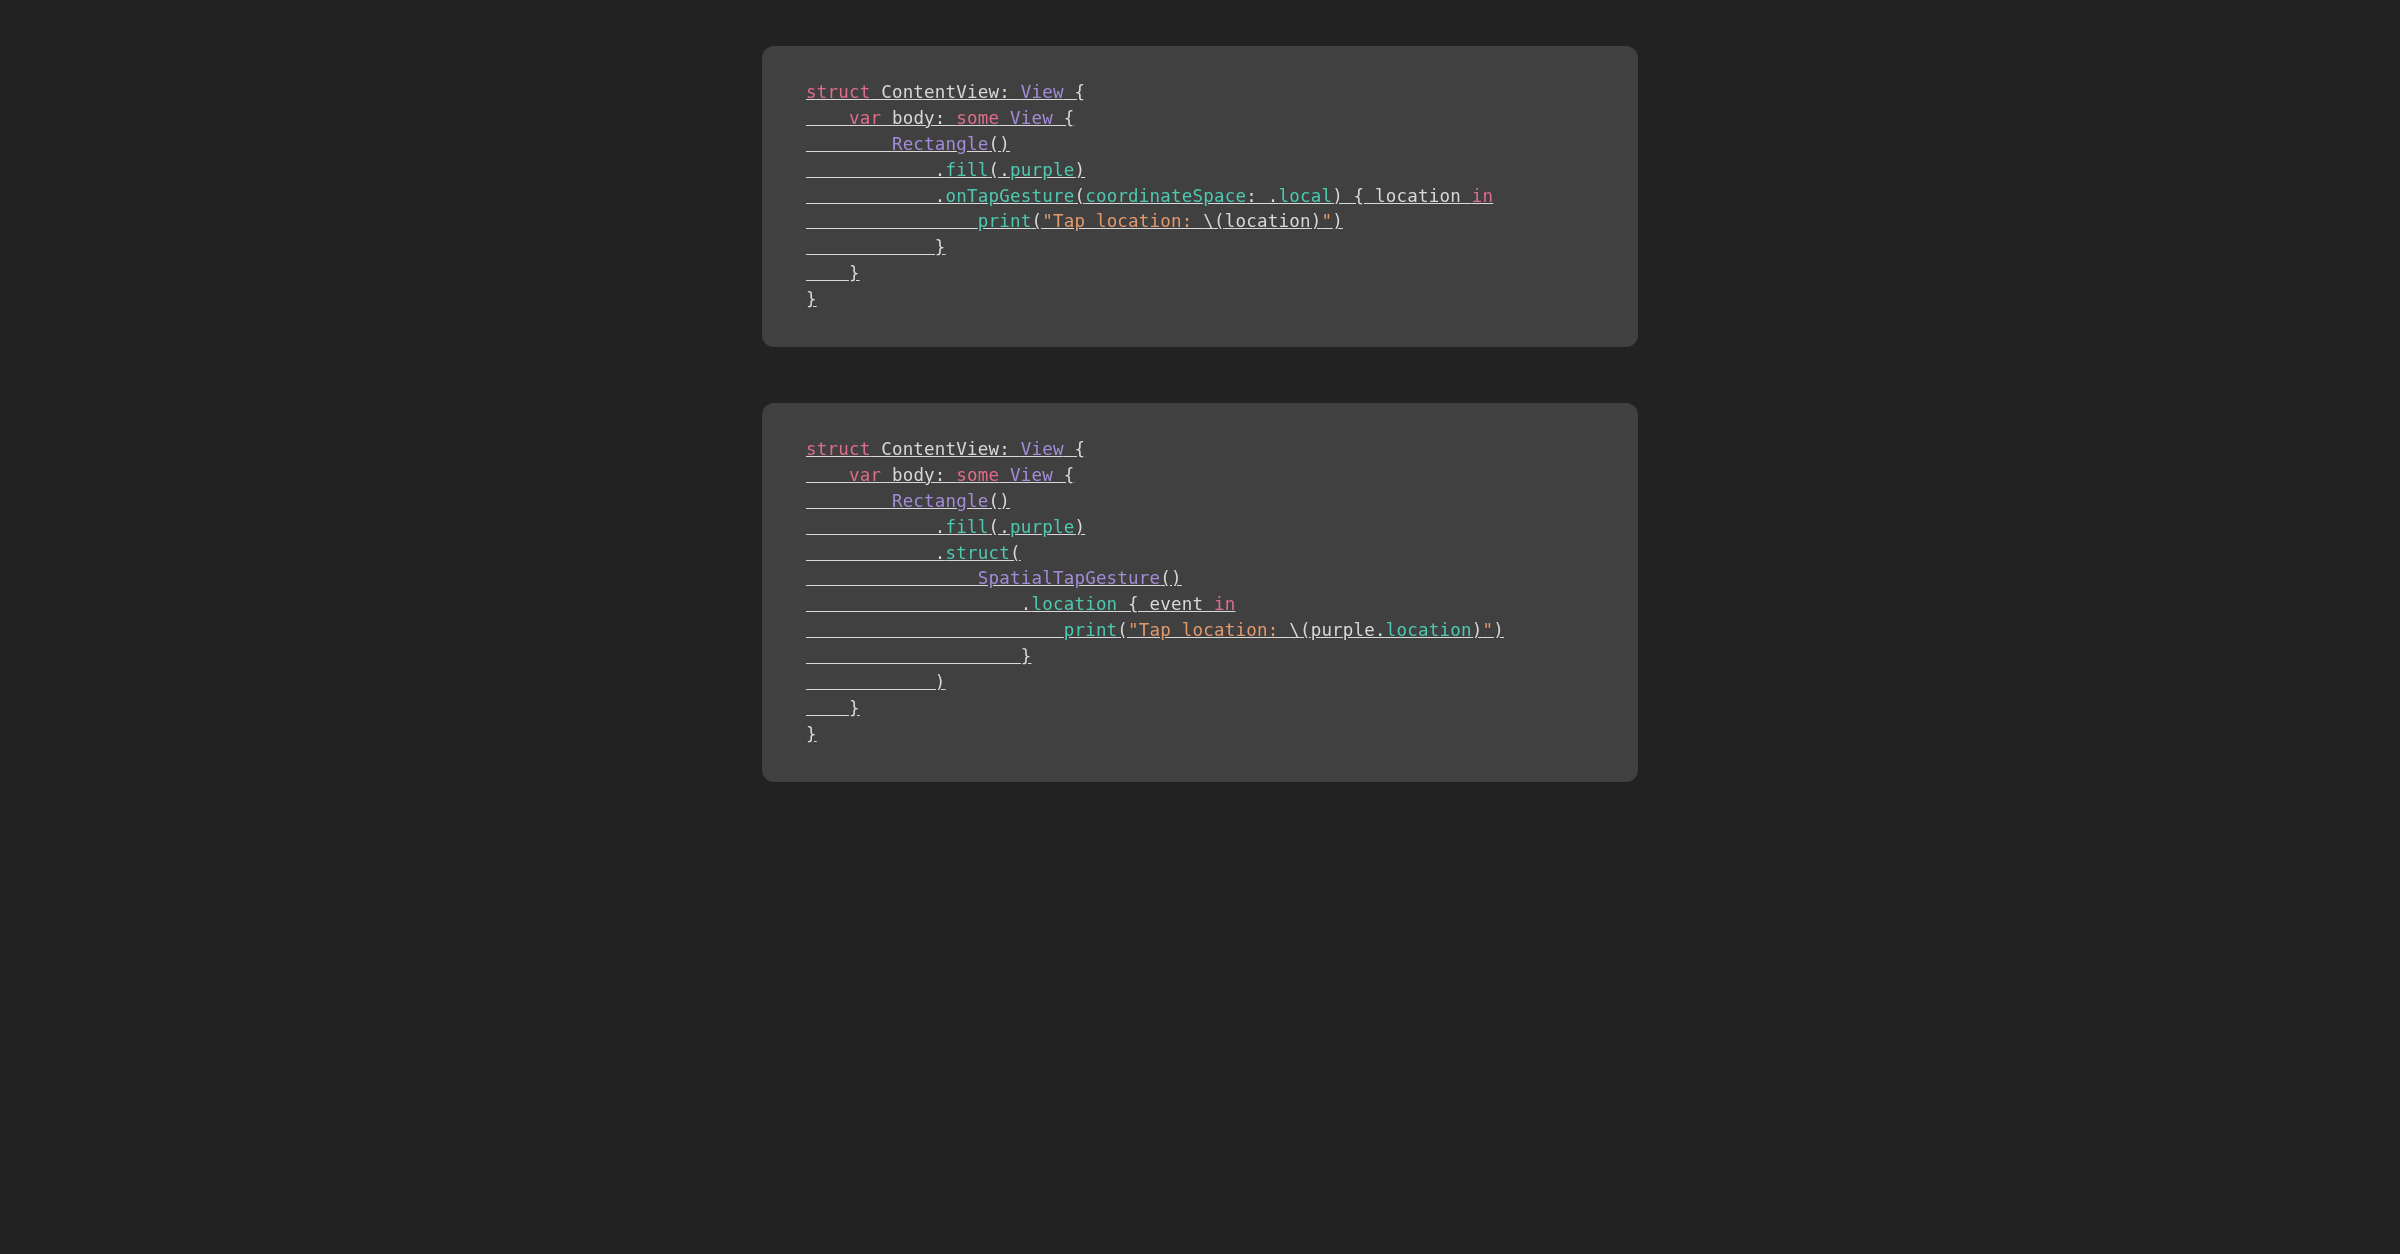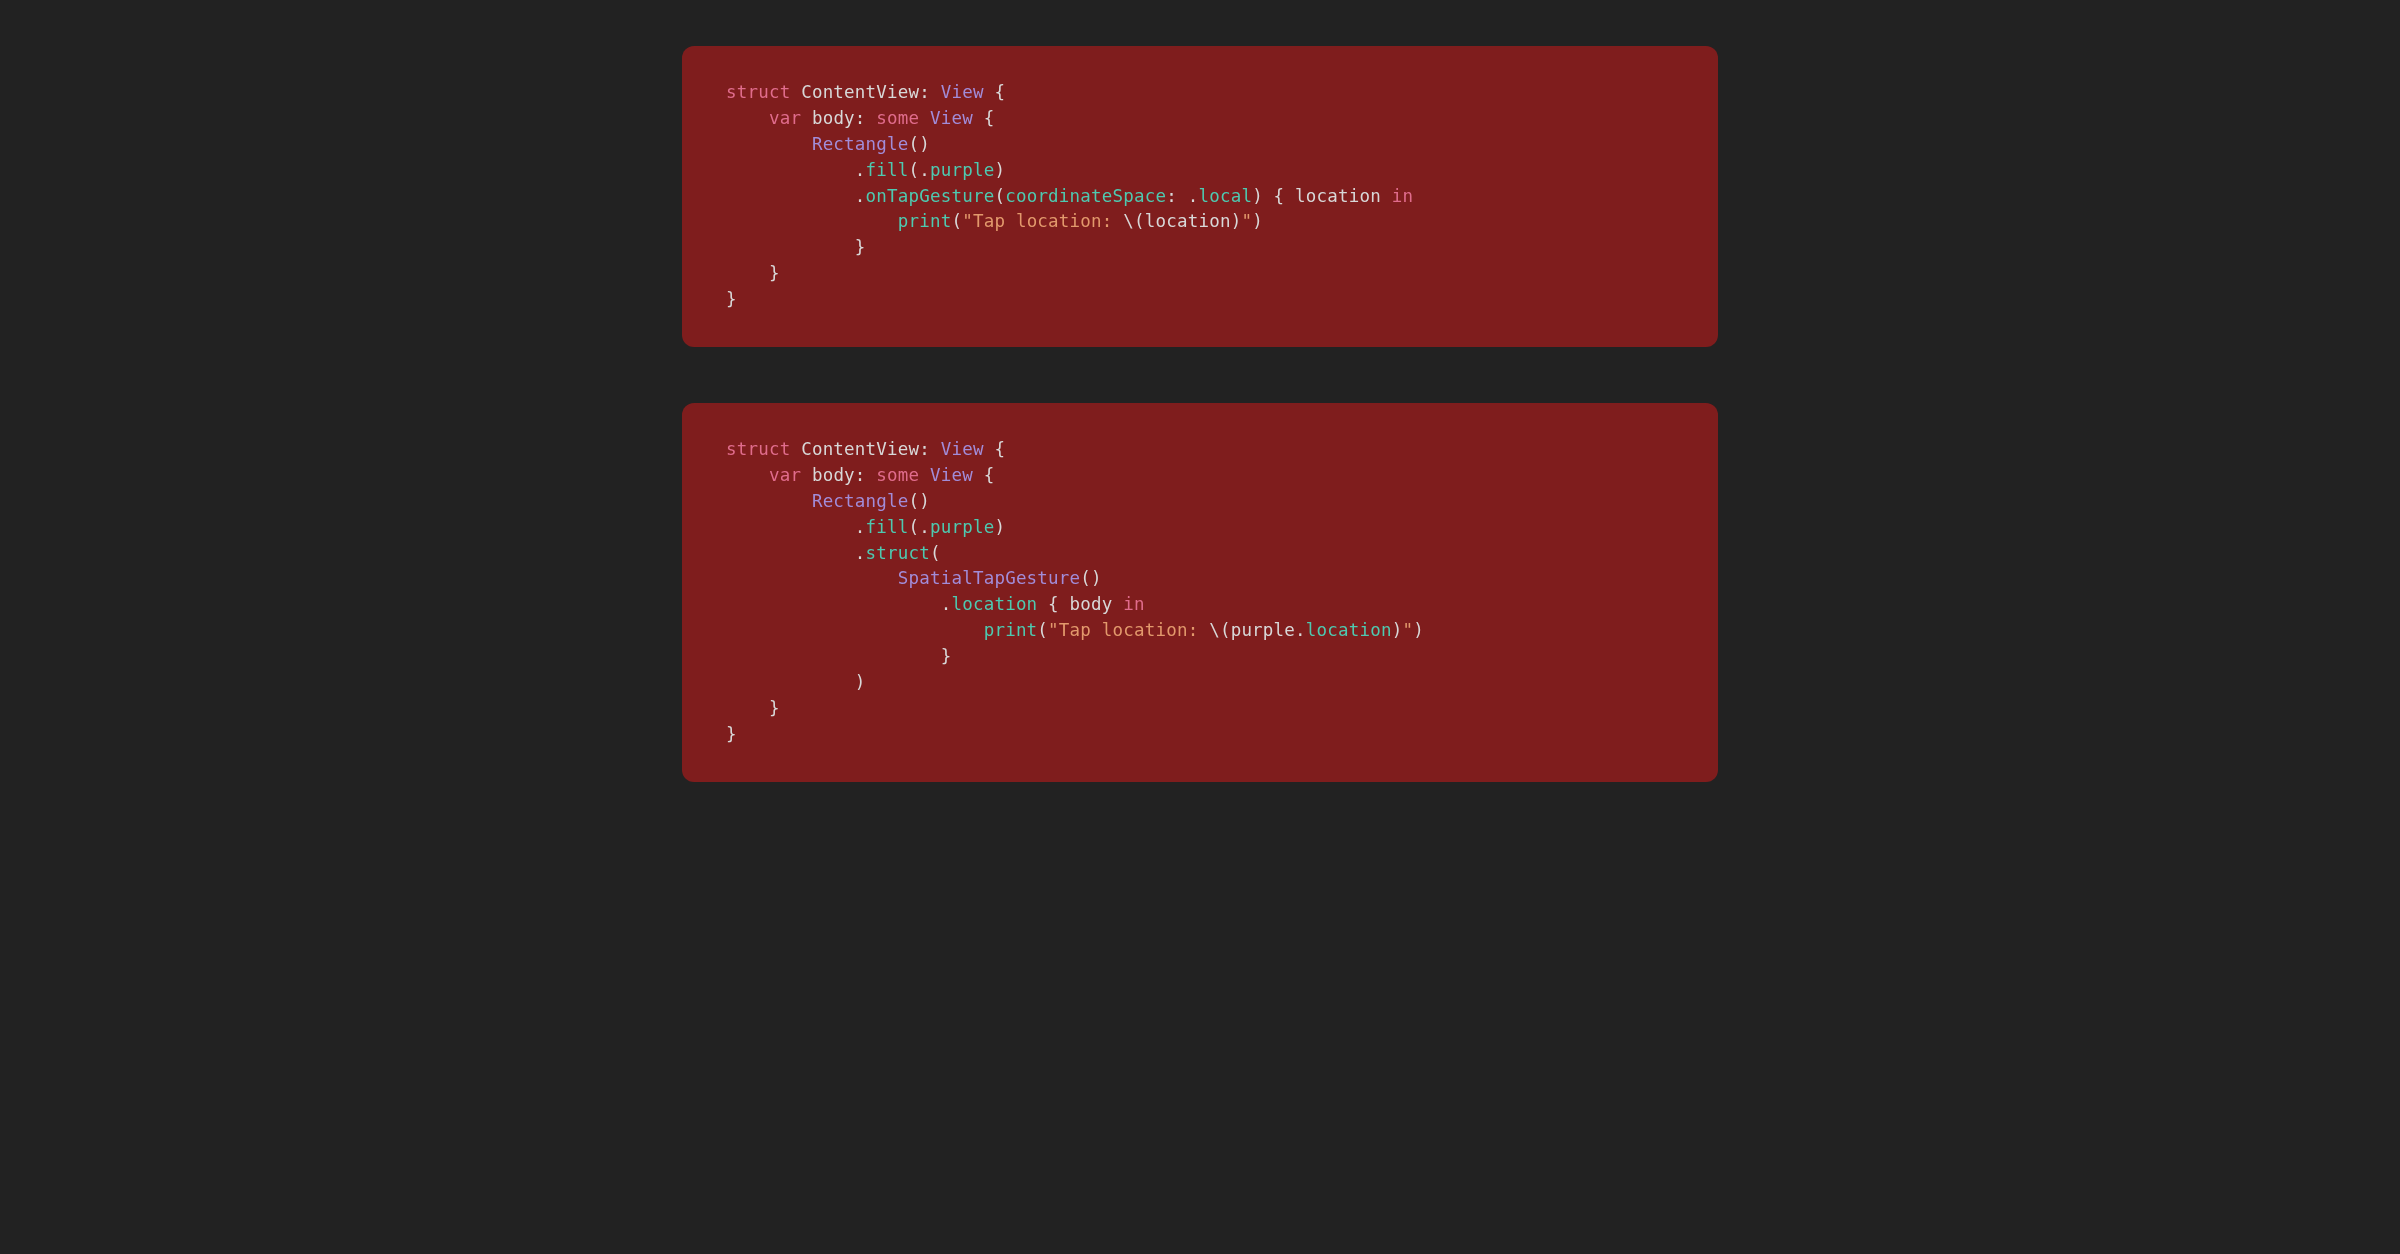--- a/index.html
+++ b/index.html
@@ -7,29 +7,30 @@
   body {
     background: #222222;
     font-family: ui-monospace, "SF Mono", "Menlo", "Consolas", monospace;
     display: flex;
     flex-direction: column;
     align-items: center;
     padding: 46px 0;
     gap: 56px;
   }
   .codeblock {
-    background: #7f1d1d;
-    width: 1036px;
+    background: #404040;
+    width: 876px;
     border-radius: 12px;
     padding: 34px 44px;
     font-size: 17.5px;
     line-height: 1.48;
     white-space: pre;
     color: #d8d8d8;
     letter-spacing: 0.2px;
+    text-decoration: underline;
   }
   .tok-keyword   { color: #e06c8c; }   
   .tok-type      { color: #d8d8d8; }   
   .tok-name      { color: #d8d8d8; }   
   .tok-func      { color: #a28cd8; }   
   .tok-method    { color: #4ec9b0; }   
   .tok-enumcase  { color: #4ec9b0; }   
   .tok-argname   { color: #4ec9b0; }   
   .tok-string    { color: #e2996c; }   
   .tok-plain     { color: #d8d8d8; }
@@ -47,18 +48,18 @@
 <span class="tok-punct">            }</span>
 <span class="tok-punct">    }</span>
 <span class="tok-punct">}</span></div>
 
 <div class="codeblock"><span class="tok-keyword">struct</span><span class="tok-type"> ContentView: </span><span class="tok-func">View</span><span class="tok-punct"> {</span>
 <span class="tok-plain">    </span><span class="tok-keyword">var</span><span class="tok-name"> body: </span><span class="tok-keyword">some</span><span class="tok-plain"> </span><span class="tok-func">View</span><span class="tok-punct"> {</span>
 <span class="tok-plain">        </span><span class="tok-func">Rectangle</span><span class="tok-punct">()</span>
 <span class="tok-plain">            .</span><span class="tok-method">fill</span><span class="tok-punct">(.</span><span class="tok-enumcase">purple</span><span class="tok-punct">)</span>
 <span class="tok-plain">            .</span><span class="tok-method">struct</span><span class="tok-punct">(</span>
 <span class="tok-plain">                </span><span class="tok-func">SpatialTapGesture</span><span class="tok-punct">()</span>
-<span class="tok-plain">                    .</span><span class="tok-method">location</span><span class="tok-plain"> { body </span><span class="tok-keyword">in</span>
+<span class="tok-plain">                    .</span><span class="tok-method">location</span><span class="tok-plain"> { event </span><span class="tok-keyword">in</span>
 <span class="tok-plain">                        </span><span class="tok-method">print</span><span class="tok-punct">(</span><span class="tok-string">"Tap location: </span><span class="tok-plain">\(</span><span class="tok-plain">purple.</span><span class="tok-enumcase">location</span><span class="tok-plain">)</span><span class="tok-string">"</span><span class="tok-punct">)</span>
 <span class="tok-punct">                    }</span>
 <span class="tok-punct">            )</span>
 <span class="tok-punct">    }</span>
 <span class="tok-punct">}</span></div>
 
 </body></html>

